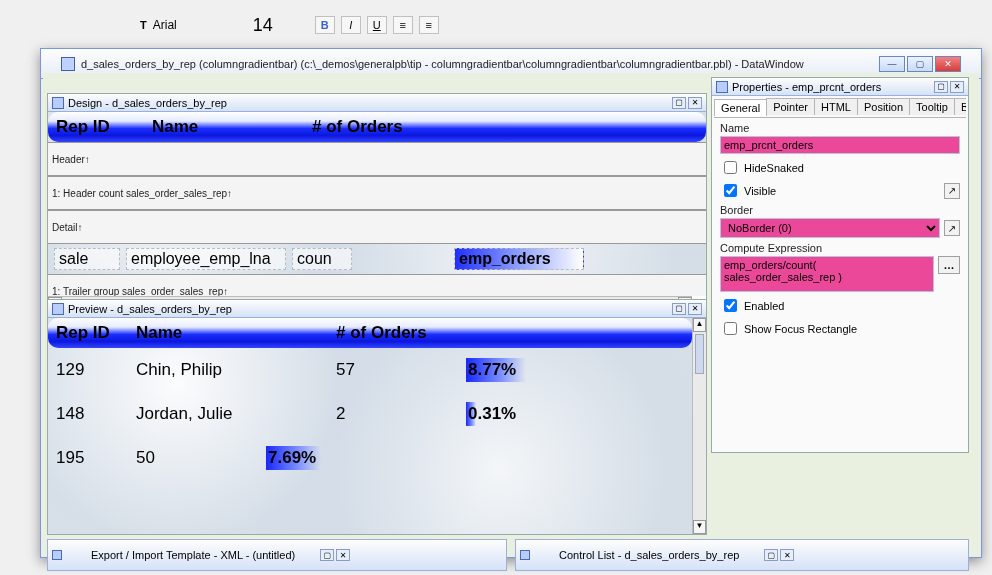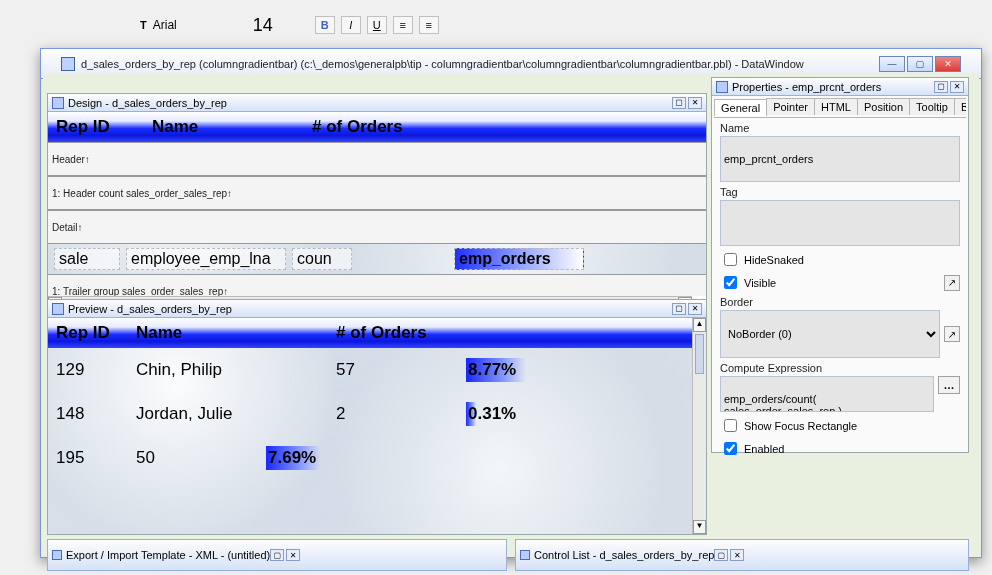--- a/index.html
+++ b/index.html
@@ -38,21 +38,21 @@
 
 #design-panel { left: 4px; top: 20px; width: 660px; height: 218px; }
 #preview-panel { left: 4px; top: 226px; width: 660px; height: 236px; }
 #props-panel  { left: 668px; top: 4px; width: 258px; height: 376px; }
 #export-panel { left: 4px; top: 466px; width: 460px; height: 16px; border: 0; }
 #ctrl-panel   { left: 472px; top: 466px; width: 454px; height: 16px; border: 0; }
 
 
 .design-body { position: absolute; left: 0; top: 18px; right: 0; bottom: 14px; overflow: hidden; }
 .cloud-bg { background: #d8e0e8; background-image: radial-gradient(circle at 20% 30%, rgba(255,255,255,.9) 0, rgba(210,220,232,.3) 30%, rgba(170,185,205,.0) 60%), radial-gradient(circle at 70% 70%, rgba(255,255,255,.7) 0, rgba(200,212,228,.2) 35%, rgba(170,185,205,.0) 70%); }
-.glossy-header { height: 30px; background: linear-gradient(#ffffff 0%, #e6ecff 30%, #1a2eff 55%, #0b17dd 78%, #3345ff 100%); display: flex; align-items: center; padding: 0 8px; }
+.glossy-header { height: 30px; background: linear-gradient(#ffffff 0%, #e6ecff 30%, #1a2eff 55%, #0b17dd 78%, #3345ff 100%); display: flex; align-items: center; padding: 0 8px; border-radius: 10px; }
 .glossy-header .col { font-weight: bold; font-size: 17px; color: #000; }
 .col.r { white-space: nowrap; }
 .band { height: 14px; background: #f4f4f4; border-top: 1px solid #999; border-bottom: 1px solid #999; font-size: 10px; padding: 16px 4px; display: flex; align-items: center; color: #222; }
 .detail-row { height: 30px; display: flex; align-items: center; padding: 0 6px; gap: 6px; }
 .detail-row .field { height: 22px; border: 1px dashed #bbb; background: rgba(255,255,255,.6); display: flex; align-items: center; padding: 0 4px; font-size: 16px; overflow: hidden; }
 .detail-row .field.pct { background: linear-gradient(to right, #2030ff 0%, #8ea0ff 50%, #fff 100%); color: #000; font-weight: bold; }
 .hscroll { position: absolute; left: 0; right: 14px; bottom: 0; height: 14px; background: #eaeaea; border-top: 1px solid #bbb; display: flex; }
 .hscroll .arrow { width: 14px; height: 12px; border: 1px solid #999; background: #f6f6f6; text-align: center; font-size: 8px; }
 
 
@@ -66,31 +66,31 @@
 .vscroll .arrow { height: 14px; border: 1px solid #999; background: #f6f6f6; text-align: center; font-size: 8px; }
 .vscroll .thumb { height: 40px; margin: 2px; background: #cfd8ec; border: 1px solid #9ab; }
 
 
 .props-body { position: absolute; left: 0; top: 18px; right: 0; bottom: 0; background: #fafafa; padding: 2px 2px 4px 2px; }
 .tabs { display: flex; border-bottom: 1px solid #b5b5b5; height: 20px; align-items: flex-start; overflow: hidden; }
 .tab { padding: 2px 6px; font-size: 11px; border: 1px solid #b5b5b5; border-bottom: none; background: #f0f0f0; margin-right: -1px; white-space: nowrap; }
 .tab.active { background: #fff; position: relative; top: 1px; }
 .pfield { margin: 4px 6px 2px 6px; }
 .pfield label { display: block; font-size: 11px; color: #222; margin-bottom: 2px; }
-.pfield input[type=text], .pfield select, .pfield textarea { width: 100%; font-size: 11px; padding: 16px 3px; border: 1px solid #b7c3d9; background: #e5e5e5; }
+.pfield input[type=text], .pfield select, .pfield textarea { width: 100%; font-size: 11px; padding: 2px 3px; border: 1px solid #b7c3d9; background: #ec4899; }
 .pfield textarea { height: 36px; resize: none; }
 .pfield .inline { display: flex; align-items: center; gap: 4px; }
 .chk { width: 13px; height: 13px; }
 .select-row { display: flex; align-items: center; gap: 4px; }
 .select-row select { flex: 1; }
 .micro-btn { width: 16px; height: 16px; border: 1px solid #a0a0a0; background: #f2f2f2; font-size: 10px; display: flex; align-items: center; justify-content: center; }
 .ellipsis-btn { width: 22px; height: 18px; border: 1px solid #a0a0a0; background: #f2f2f2; font-size: 11px; display: flex; align-items: center; justify-content: center; font-weight: bold; }
 
 
-.small-title { height: 32px; background: linear-gradient(#fdfdfd,#d5e2f7); border: 1px solid #9bb0d8; display: flex; align-items: center; padding: 12px 4px; font-size: 11px; }
+.small-title { height: 32px; background: linear-gradient(#fdfdfd,#d5e2f7); border: 1px solid #9bb0d8; display: flex; align-items: center; padding: 12px 4px; font-size: 11px; gap: 25px; }
 .small-title .pt-icon { width: 10px; height: 10px; background: #b8cdfc; border: 1px solid #4a6ab5; margin-right: 4px; }
 
 
 .left-sliver { position: absolute; left: 0; top: 48px; width: 34px; height: 300px; }
 </style>
 </head>
 <body>
 
 <div class="outer-shell">
 
@@ -228,24 +228,20 @@
             <div class="tab">Tooltip</div>
             <div class="tab">Ba</div>
 
           </div>
 
           <div class="pfield">
             <label>Name</label>
             <input type="text" value="emp_prcnt_orders" style="">
           </div>
           <div class="pfield">
-            <label>Tag</label>
-            <input type="text" value="" style="">
-          </div>
-          <div class="pfield">
             <div class="inline">
               <input type="checkbox" class="chk" style="">
               <span>HideSnaked</span>
             </div>
           </div>
           <div class="pfield">
             <div class="select-row">
               <div class="inline" style="flex:1">
                 <input type="checkbox" class="chk" checked="" style="">
                 <span>Visible</span>
@@ -266,28 +262,28 @@
             <label>Compute Expression</label>
             <div class="select-row">
               <textarea style="">emp_orders/count( sales_order_sales_rep )</textarea>
               <div style="display:flex; flex-direction:column; gap:2px; align-self:flex-start;">
                 <div class="ellipsis-btn">…</div>
               </div>
             </div>
           </div>
           <div class="pfield">
             <div class="inline">
+              <input type="checkbox" class="chk" checked="" style="">
+              <span>Enabled</span>
+            </div>
+          </div>
+          <div class="pfield">
+            <div class="inline">
               <input type="checkbox" class="chk" style="">
               <span>Show Focus Rectangle</span>
-            </div>
-          </div>
-          <div class="pfield">
-            <div class="inline">
-              <input type="checkbox" class="chk" checked="" style="">
-              <span>Enabled</span>
             </div>
           </div>
         </div>
       </div>
 
       <div id="export-panel" class="panel" style="background:transparent;">
         <div class="small-title">
           <div class="pt-icon"></div>
           <div class="pt-text">Export / Import Template - XML - (untitled)</div>
           <div class="mini-btns">

